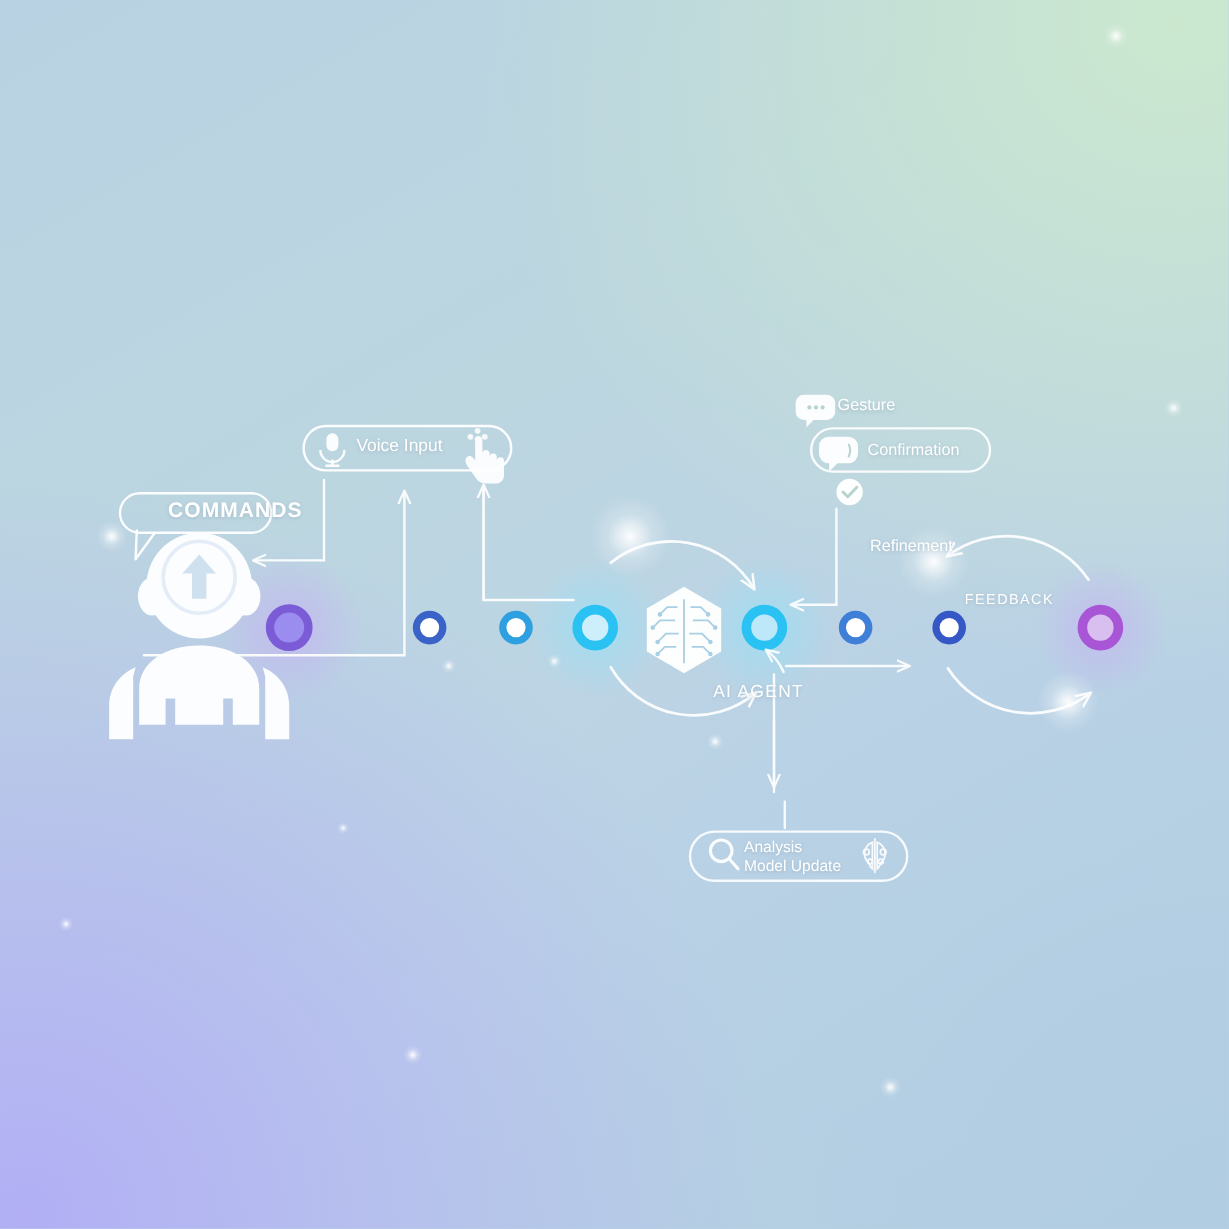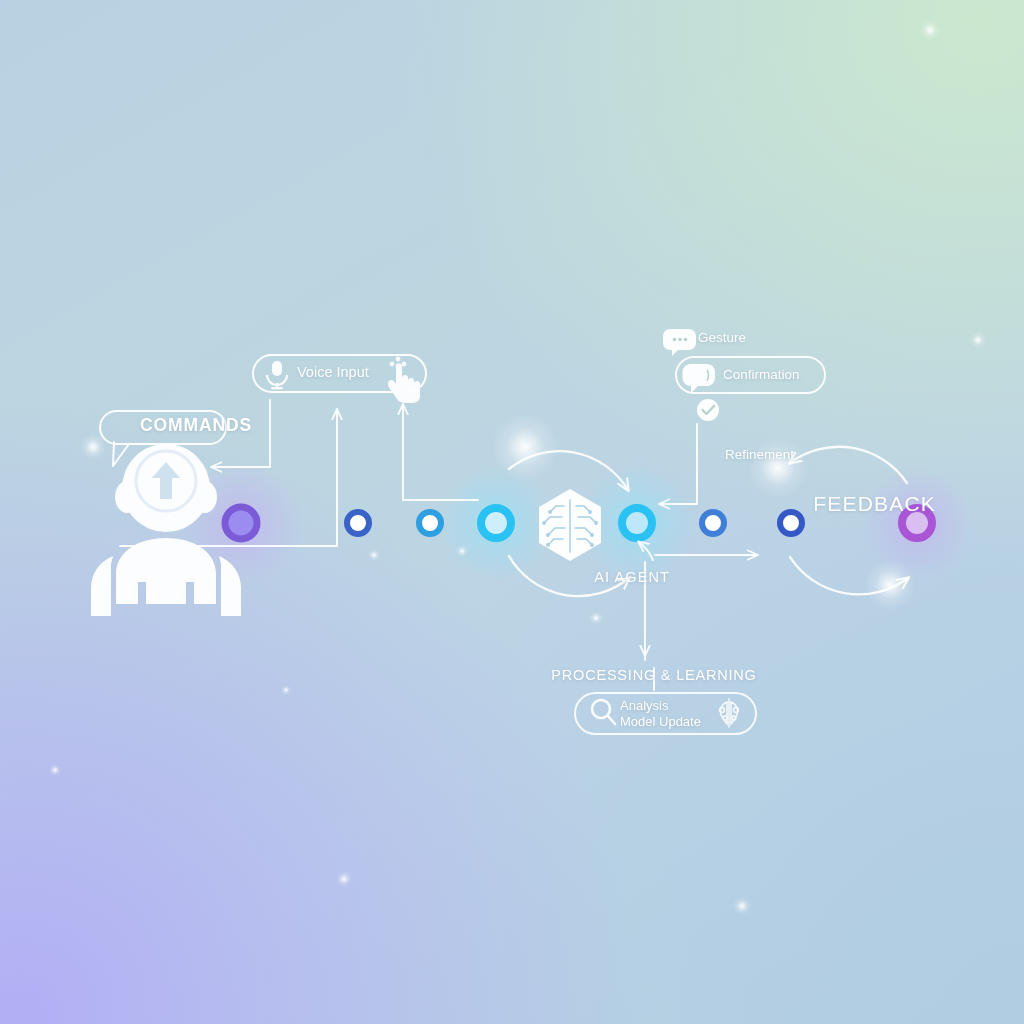--- a/index.html
+++ b/index.html
@@ -60,23 +60,23 @@
   #ai-agent-label {
     left: 470px; top: 569px; width: 200px;
     text-align: right;
     font-size: 14.5px;
     letter-spacing: 1.1px;
   }
   #response-label   { left: 698px; top: 330px; font-size: 13.5px; }
   #confirmation-label { left: 723px; top: 367px; font-size: 13.5px; }
   #refinement-label { left: 725px; top: 403px; font-size: 13.5px; margin-top: 44px; }
   #feedback-label {
-    left: 760px; top: 492px; width: 176px;
-    text-align: right;
-    font-size: 21px;
+    left: 804px; top: 492px; width: 176px;
+    text-align: left;
+    font-size: 12px;
     letter-spacing: 1.2px;
   }
   #processing-label {
     left: 504px; top: 667px; width: 300px;
     text-align: center;
     font-size: 14.5px;
     letter-spacing: .8px;
   }
   #analysis-label {
     left: 620px; top: 698px;
@@ -310,16 +310,15 @@
     </g>
   </svg>
 
   <div class="lbl" id="commands-label">COMMANDS</div>
   <div class="lbl" id="voice-input-label">Voice Input</div>
   <div class="lbl" id="ai-agent-label">AI AGENT</div>
   <div class="lbl" id="response-label">Gesture</div>
   <div class="lbl" id="confirmation-label">Confirmation</div>
   <div class="lbl" id="refinement-label">Refinement</div>
   <div class="lbl" id="feedback-label">FEEDBACK</div>
-  <div class="lbl" id="processing-label">PROCESSING &amp; LEARNING</div>
   <div class="lbl" id="analysis-label"><span>Analysis</span><br><span>Model Update</span></div>
 
 </div>
 
 </body></html>

